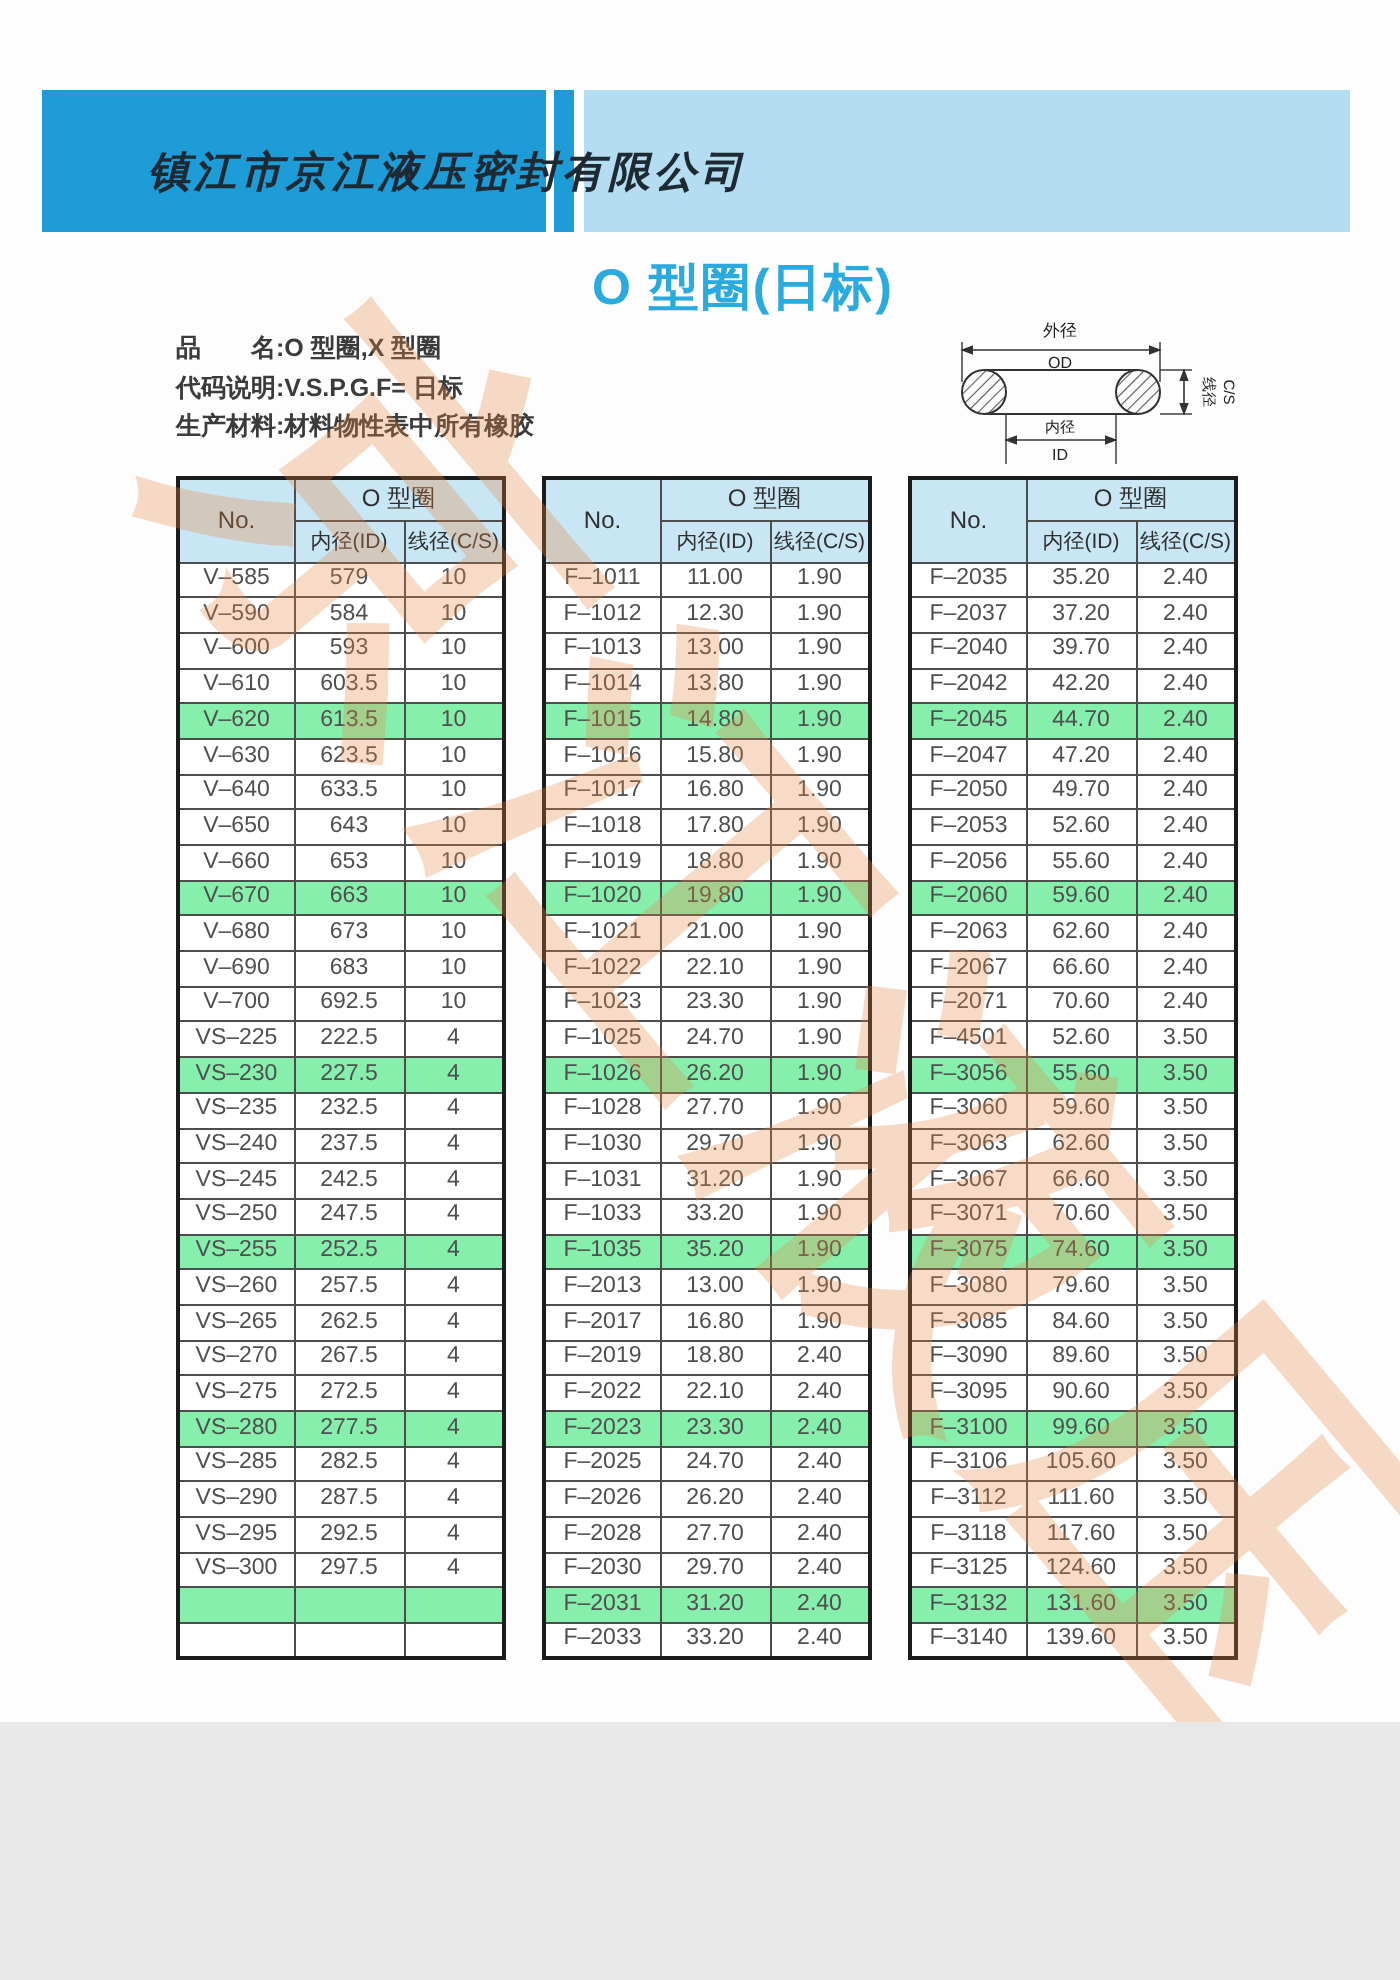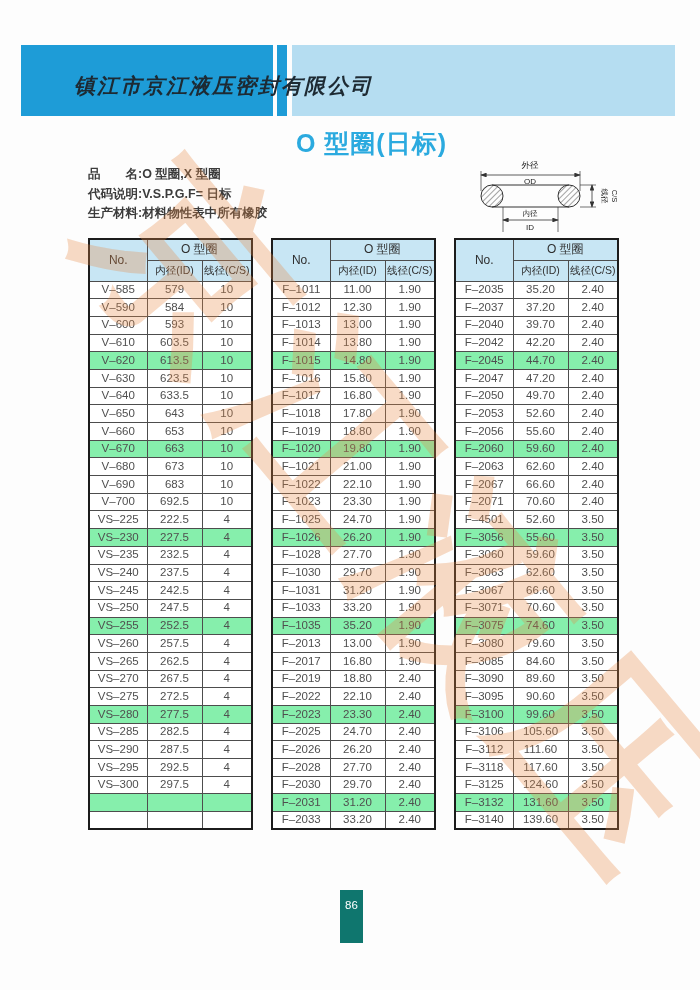--- a/index.html
+++ b/index.html
@@ -1,19 +1,19 @@
 <!DOCTYPE html>
 <html><head>
 <meta charset="utf-8">
 <style>
   * { margin:0; padding:0; box-sizing:border-box; }
   html,body { background:#e8e8e8; }
   body { font-family:"Liberation Sans", sans-serif; }
   .page {
-    position:relative; width:700px; height:990px; margin:0 auto;
+    position:relative; width:700px; height:861px; margin:0 auto;
     background:#fdfdfd; overflow:hidden;
   }
   
   .bar-dark   { position:absolute; left:21px;  top:45px; width:252px; height:71px; background:#1E9CD7; z-index:1; }
   .bar-stripe { position:absolute; left:277px; top:45px; width:10px;  height:71px; background:#1E9CD7; z-index:1; }
   .bar-light  { position:absolute; left:292px; top:45px; width:383px; height:71px; background:#B5DDF1; z-index:1; }
   .company-name {
     position:absolute; left:74px; top:72px; z-index:2; white-space:nowrap;
     font-family:"Liberation Serif", serif; font-weight:bold; font-style:italic;
     font-size:21px; letter-spacing:2px; color:#1d2a33;

